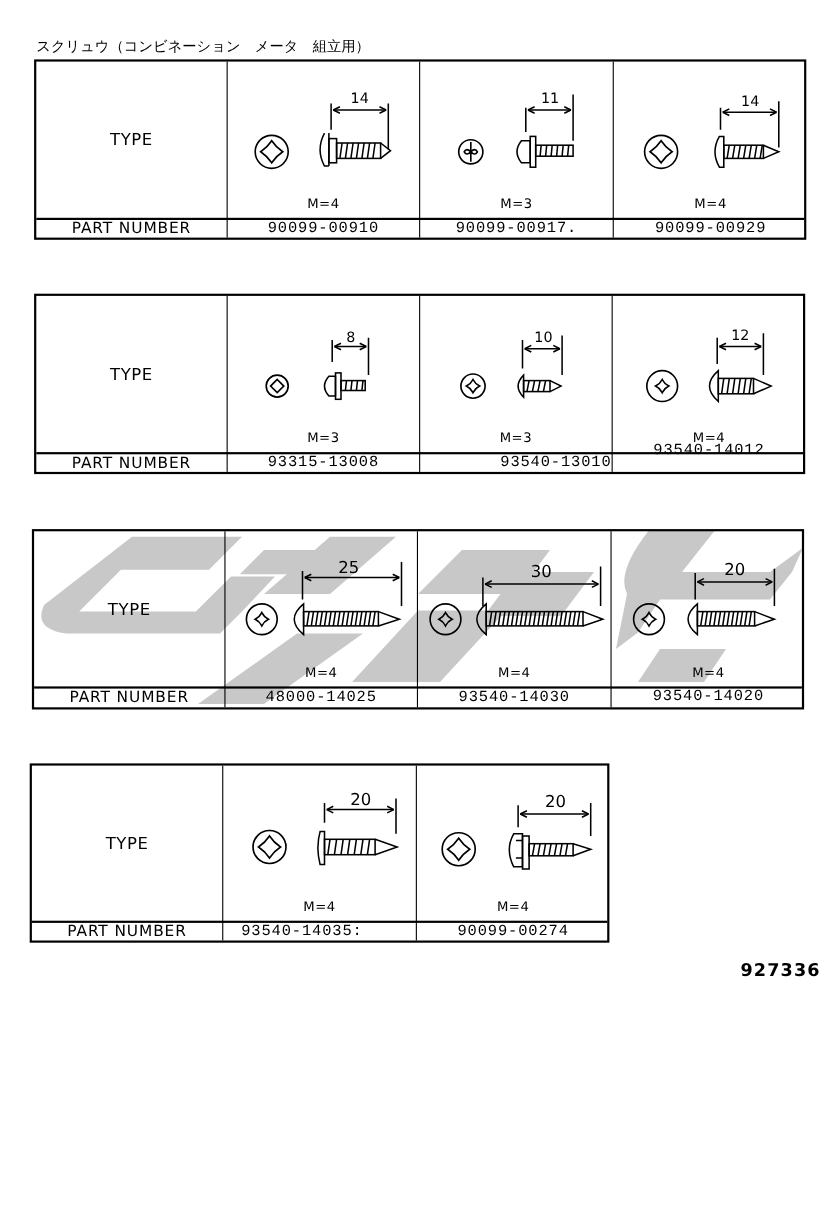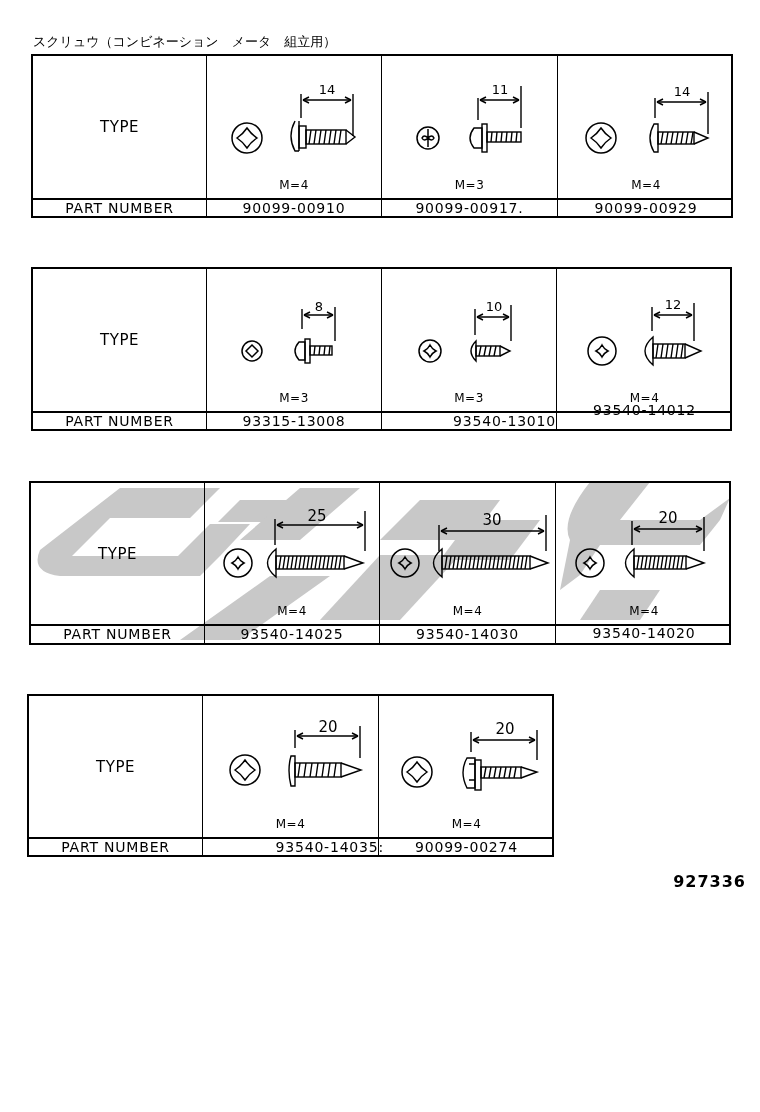--- a/index.html
+++ b/index.html
@@ -6,21 +6,21 @@
   body { width:760px; height:1112px; position:relative; overflow:hidden;
          font-family:"DejaVu Sans", sans-serif; color:#000; }
   .title { position:absolute; left:33px; top:33px; font-size:13px; letter-spacing:0px; }
   .watermark { position:absolute; left:0; top:0; width:760px; height:1112px; pointer-events:none; }
   .tbl { position:absolute; border:2px solid #000; box-sizing:border-box; }
   .col { position:absolute; top:0; bottom:0; border-left:1.5px solid #000; }
   .hdiv { position:absolute; left:0; right:0; border-top:2px solid #000; }
   .type-label { position:absolute; font-size:15px; text-align:center; letter-spacing:0.5px; }
   .pn-label { position:absolute; font-size:14px; text-align:center; letter-spacing:0.8px; }
   .cell-m { position:absolute; font-size:12px; text-align:center; letter-spacing:0.5px; }
-  .cell-pn { position:absolute; font-size:14px; text-align:center; letter-spacing:0.8px; }
+  .cell-pn { position:absolute; font-size:14px; text-align:center; letter-spacing:0.8px;font-family:Liberation Mono, monospace; }
   .drawing { position:absolute; }
   .docnum { position:absolute; right:14px; top:872px; font-size:16px; font-weight:bold; letter-spacing:1px; }
   svg text { font-family:"DejaVu Sans", sans-serif; }
 </style>
 </head>
 <body>
 
 <div class="title">スクリュウ（コンビネーション　メータ　組立用）</div>
 
 <svg class="watermark" viewBox="0 0 760 1112">
@@ -184,21 +184,21 @@
       <path d="M71 66 Q54 80 71 94 Z"></path>
       <rect x="71" y="73" width="68" height="13"></rect>
       <path d="M139 73 L158 80 L139 86"></path>
       <path d="M76 73 L74 86 M80 73 L78 86 M84 73 L82 86 M88 73 L86 86 M92 73 L90 86 M96 73 L94 86 M100 73 L98 86 M104 73 L102 86 M108 73 L106 86 M112 73 L110 86 M116 73 L114 86 M120 73 L118 86 M124 73 L122 86 M128 73 L126 86 M132 73 L130 86 M136 73 L134 86"></path>
       <path d="M70 36 L70 62 M160 28 L160 68 M72 42 L158 42"></path>
       <path d="M72 42 L78 39 M72 42 L78 45 M158 42 L152 39 M158 42 L152 45"></path>
     </g>
     <text x="112" y="38" font-size="15" text-anchor="middle">25</text>
   </svg>
   <div class="cell-m" style="left:174px; width:174px; top:121px;">M=4</div>
-  <div class="cell-pn" style="left:174px; width:174px; top:143px;">93540-14025</div>
+  <div class="cell-pn" style="left:174px; width:174px; top:143px;">48000-14025</div>
 
   <svg class="drawing" style="left:349px; top:0;" width="175" height="141" viewBox="0 0 175 141">
     <g fill="none" stroke="#000" stroke-width="1.5">
       <circle cx="25" cy="80" r="14"></circle>
       <path d="M25 74 Q27 78 31 80 Q27 82 25 86 Q23 82 19 80 Q23 78 25 74 Z"></path>
     </g>
     <g fill="none" stroke="#000" stroke-width="1.4">
       <path d="M62 66 Q45 80 62 94 Z"></path>
       <rect x="62" y="73" width="88" height="13"></rect>
       <path d="M150 73 L168 80 L150 86"></path>
@@ -246,21 +246,21 @@
       <path d="M88 60 Q84 74 88 90 L92 90 L92 60 Z"></path>
       <rect x="92" y="67" width="46" height="14"></rect>
       <path d="M138 67 L158 74 L138 81"></path>
       <path d="M97 67 L95 81 M103 67 L101 81 M109 67 L107 81 M115 67 L113 81 M121 67 L119 81 M127 67 L125 81 M133 67 L131 81"></path>
       <path d="M92 34 L92 52 M157 30 L157 62 M94 40 L155 40"></path>
       <path d="M94 40 L100 37 M94 40 L100 43 M155 40 L149 37 M155 40 L149 43"></path>
     </g>
     <text x="125" y="36" font-size="15" text-anchor="middle">20</text>
   </svg>
   <div class="cell-m" style="left:174px; width:175px; top:121px;">M=4</div>
-  <div class="cell-pn" style="left:180px; width:175px; top:143px;text-align:right;">93540-14035:</div>
+  <div class="cell-pn" style="left:158px; width:175px; top:143px;">93540-14035:</div>
 
   <svg class="drawing" style="left:350px; top:0;" width="175" height="141" viewBox="0 0 175 141">
     <g fill="none" stroke="#000" stroke-width="1.5">
       <circle cx="38" cy="76" r="15"></circle>
       <path d="M38 66 Q42 72 48 76 Q42 80 38 86 Q34 80 28 76 Q34 72 38 66 Z"></path>
     </g>
     <g fill="none" stroke="#000" stroke-width="1.4">
       <path d="M88 62 Q80 76 88 92 L96 92 L96 62 Z"></path>
       <path d="M90 68 L96 68 M90 84 L96 84"></path>
       <rect x="96" y="64" width="6" height="30"></rect>

